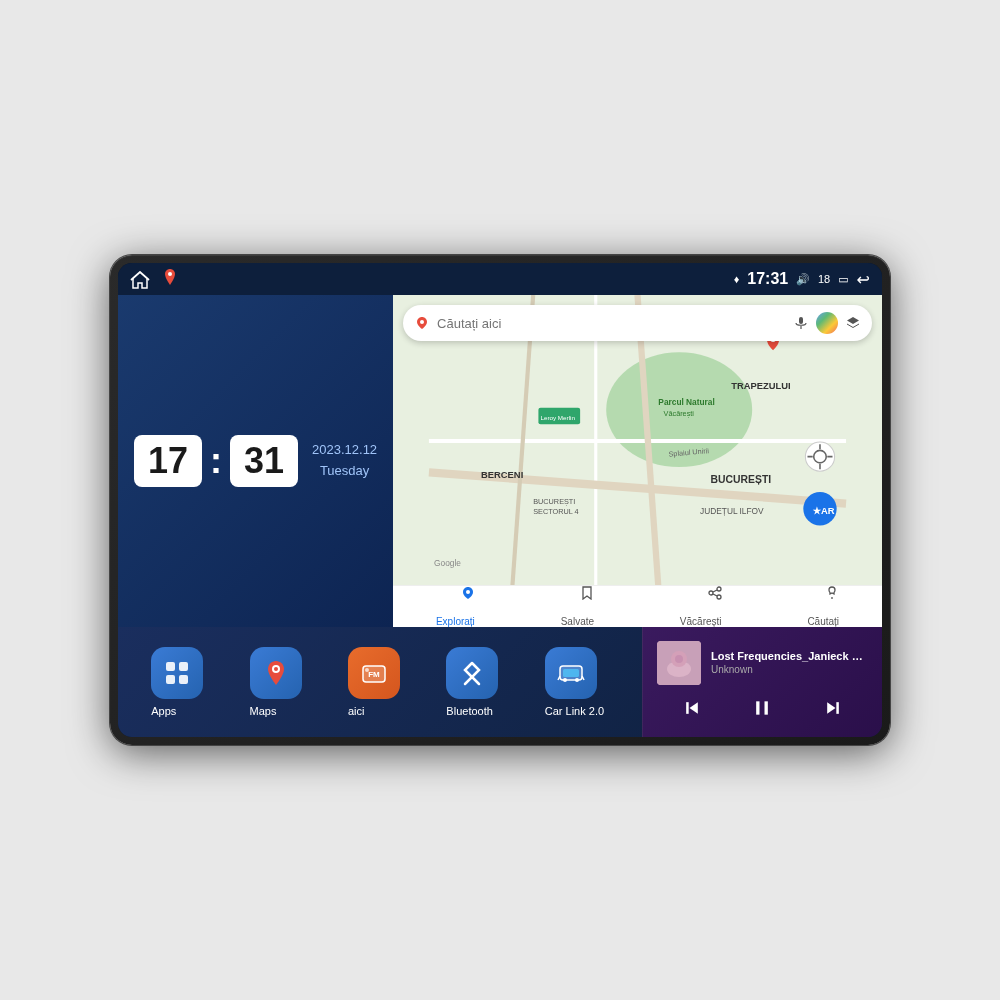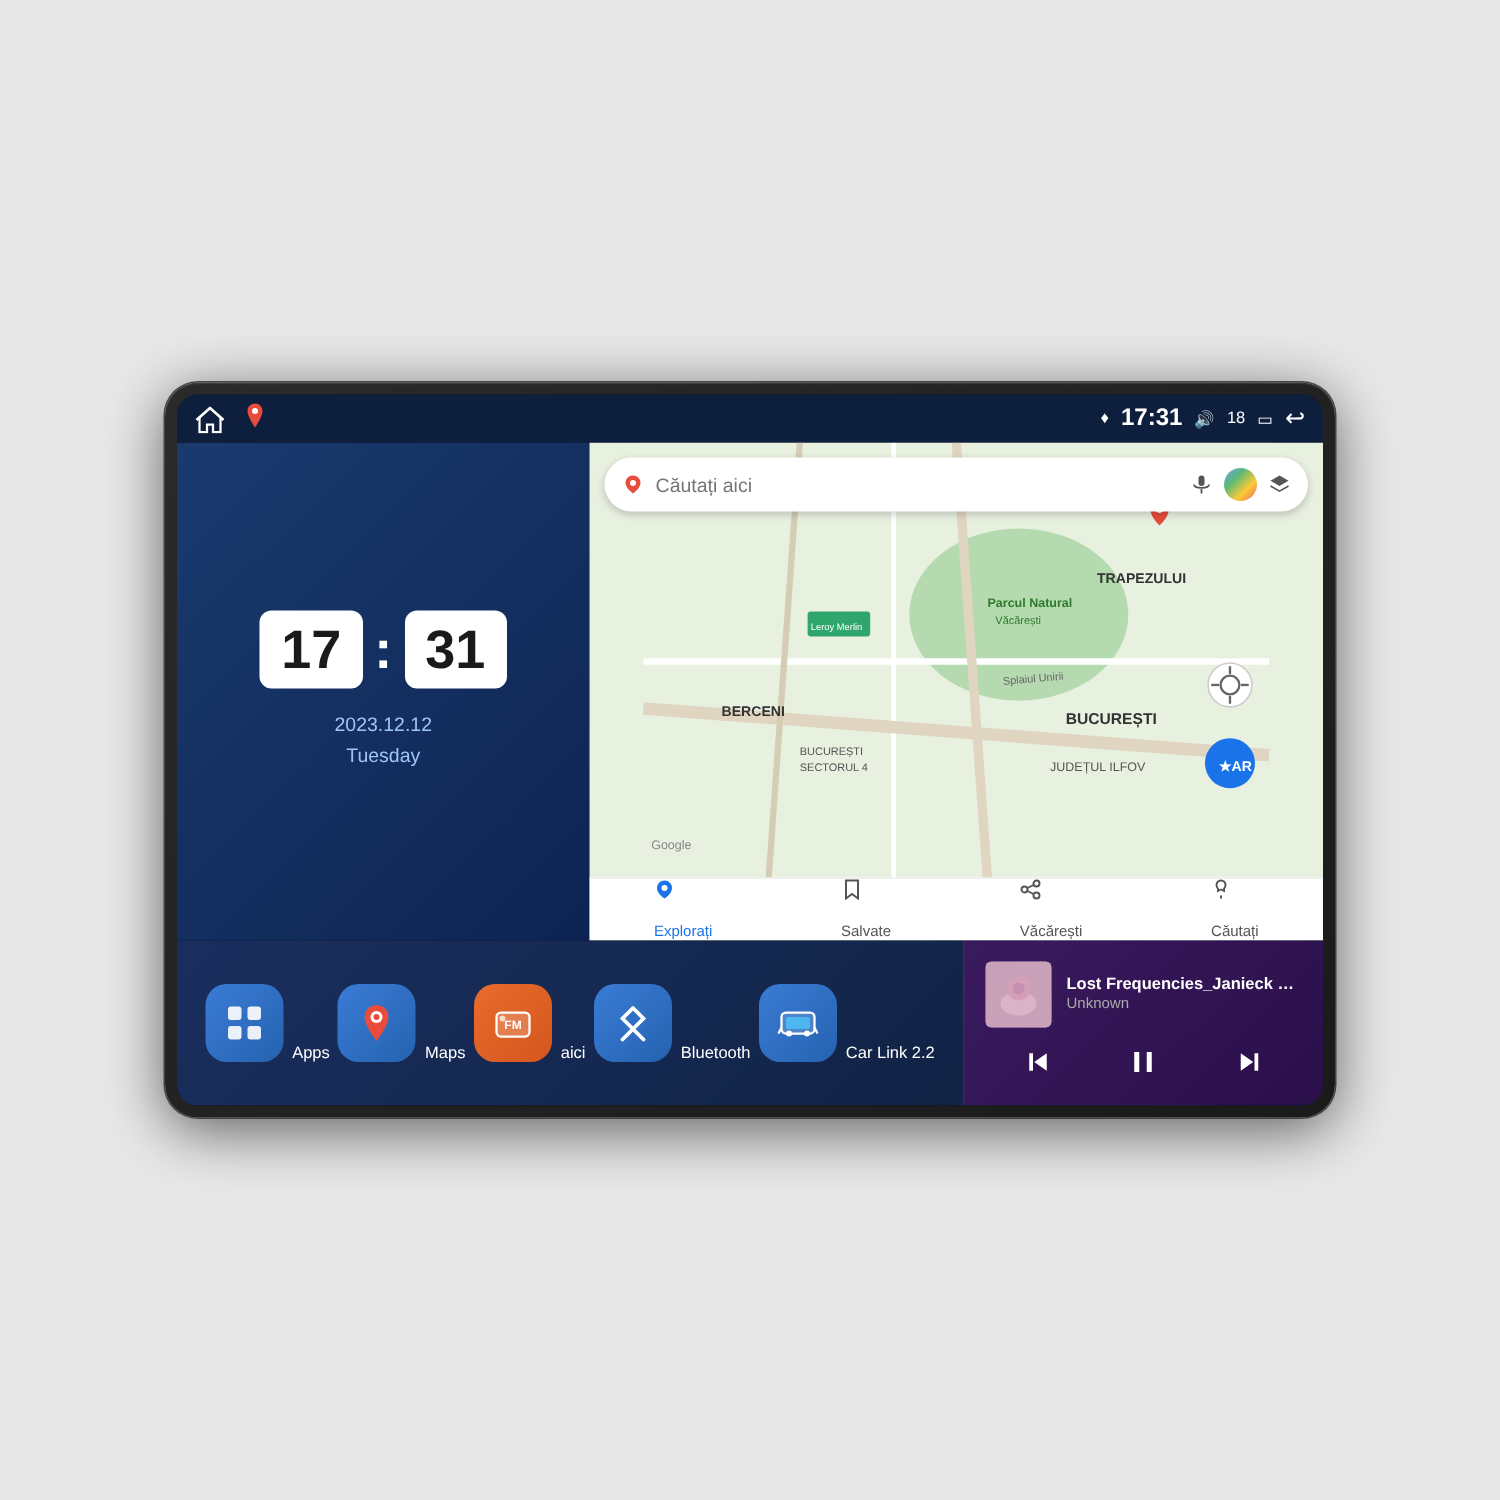--- a/index.html
+++ b/index.html
@@ -94,21 +94,21 @@
       display: flex;
       flex: 1;
       overflow: hidden;
     }
 
     
     .clock-panel {
       width: 36%;
       background: linear-gradient(135deg, #1a3a6e, #0d2452);
       display: flex;
-      flex-direction: column;
+      flex-direction: row;
       align-items: center;
       justify-content: center;
       padding: 20px;
       gap: 14px;
     }
 
     .clock-display {
       display: flex;
       align-items: center;
       gap: 6px;
@@ -203,21 +203,21 @@
       background: #fff;
       display: flex;
       align-items: center;
       justify-content: space-around;
       border-top: 1px solid #eee;
     }
 
     .map-nav-item {
       display: flex;
       flex-direction: column;
-      align-items: flex-start;
+      align-items: flex-end;
       gap: 16px;
       cursor: pointer;
     }
 
     .map-nav-item .nav-label {
       font-size: 10px;
       color: #555;
     }
 
     .map-nav-item.active .nav-label {
@@ -241,22 +241,22 @@
     .app-grid {
       flex: 1;
       display: flex;
       align-items: center;
       justify-content: space-around;
       padding: 8px 16px;
     }
 
     .app-item {
       display: flex;
-      flex-direction: row;
-      align-items: flex-end;
+      flex-direction: column;
+      align-items: flex-start;
       gap: 6px;
       cursor: pointer;
       min-width: 64px;
     }
 
     .app-icon {
       width: 52px;
       height: 52px;
       border-radius: 14px;
       display: flex;
@@ -567,21 +567,21 @@
               <div class="app-icon app-icon-carlink">
                 <svg width="30" height="30" viewBox="0 0 30 30">
                   <rect x="4" y="8" width="22" height="14" rx="3" fill="rgba(255,255,255,0.15)" stroke="#fff" stroke-width="1.5"></rect>
                   <rect x="7" y="11" width="16" height="8" rx="1.5" fill="#4fc3f7" opacity="0.8"></rect>
                   <circle cx="9" cy="22" r="2" fill="#fff"></circle>
                   <circle cx="21" cy="22" r="2" fill="#fff"></circle>
                   <line x1="4" y1="18" x2="2" y2="22" stroke="#fff" stroke-width="1.5"></line>
                   <line x1="26" y1="18" x2="28" y2="22" stroke="#fff" stroke-width="1.5"></line>
                 </svg>
               </div>
-              <span class="app-label">Car Link 2.2</span>
+              <span class="app-label">Car Link 2.0</span>
             </div>
           </div>
 
           <div class="music-panel">
             <div class="music-info">
               <div class="music-thumb">
 
                 <svg width="44" height="44" viewBox="0 0 44 44">
                   <rect width="44" height="44" fill="#c8a0b8"></rect>
                   <ellipse cx="22" cy="28" rx="12" ry="8" fill="#e8c0d0" opacity="0.6"></ellipse>

